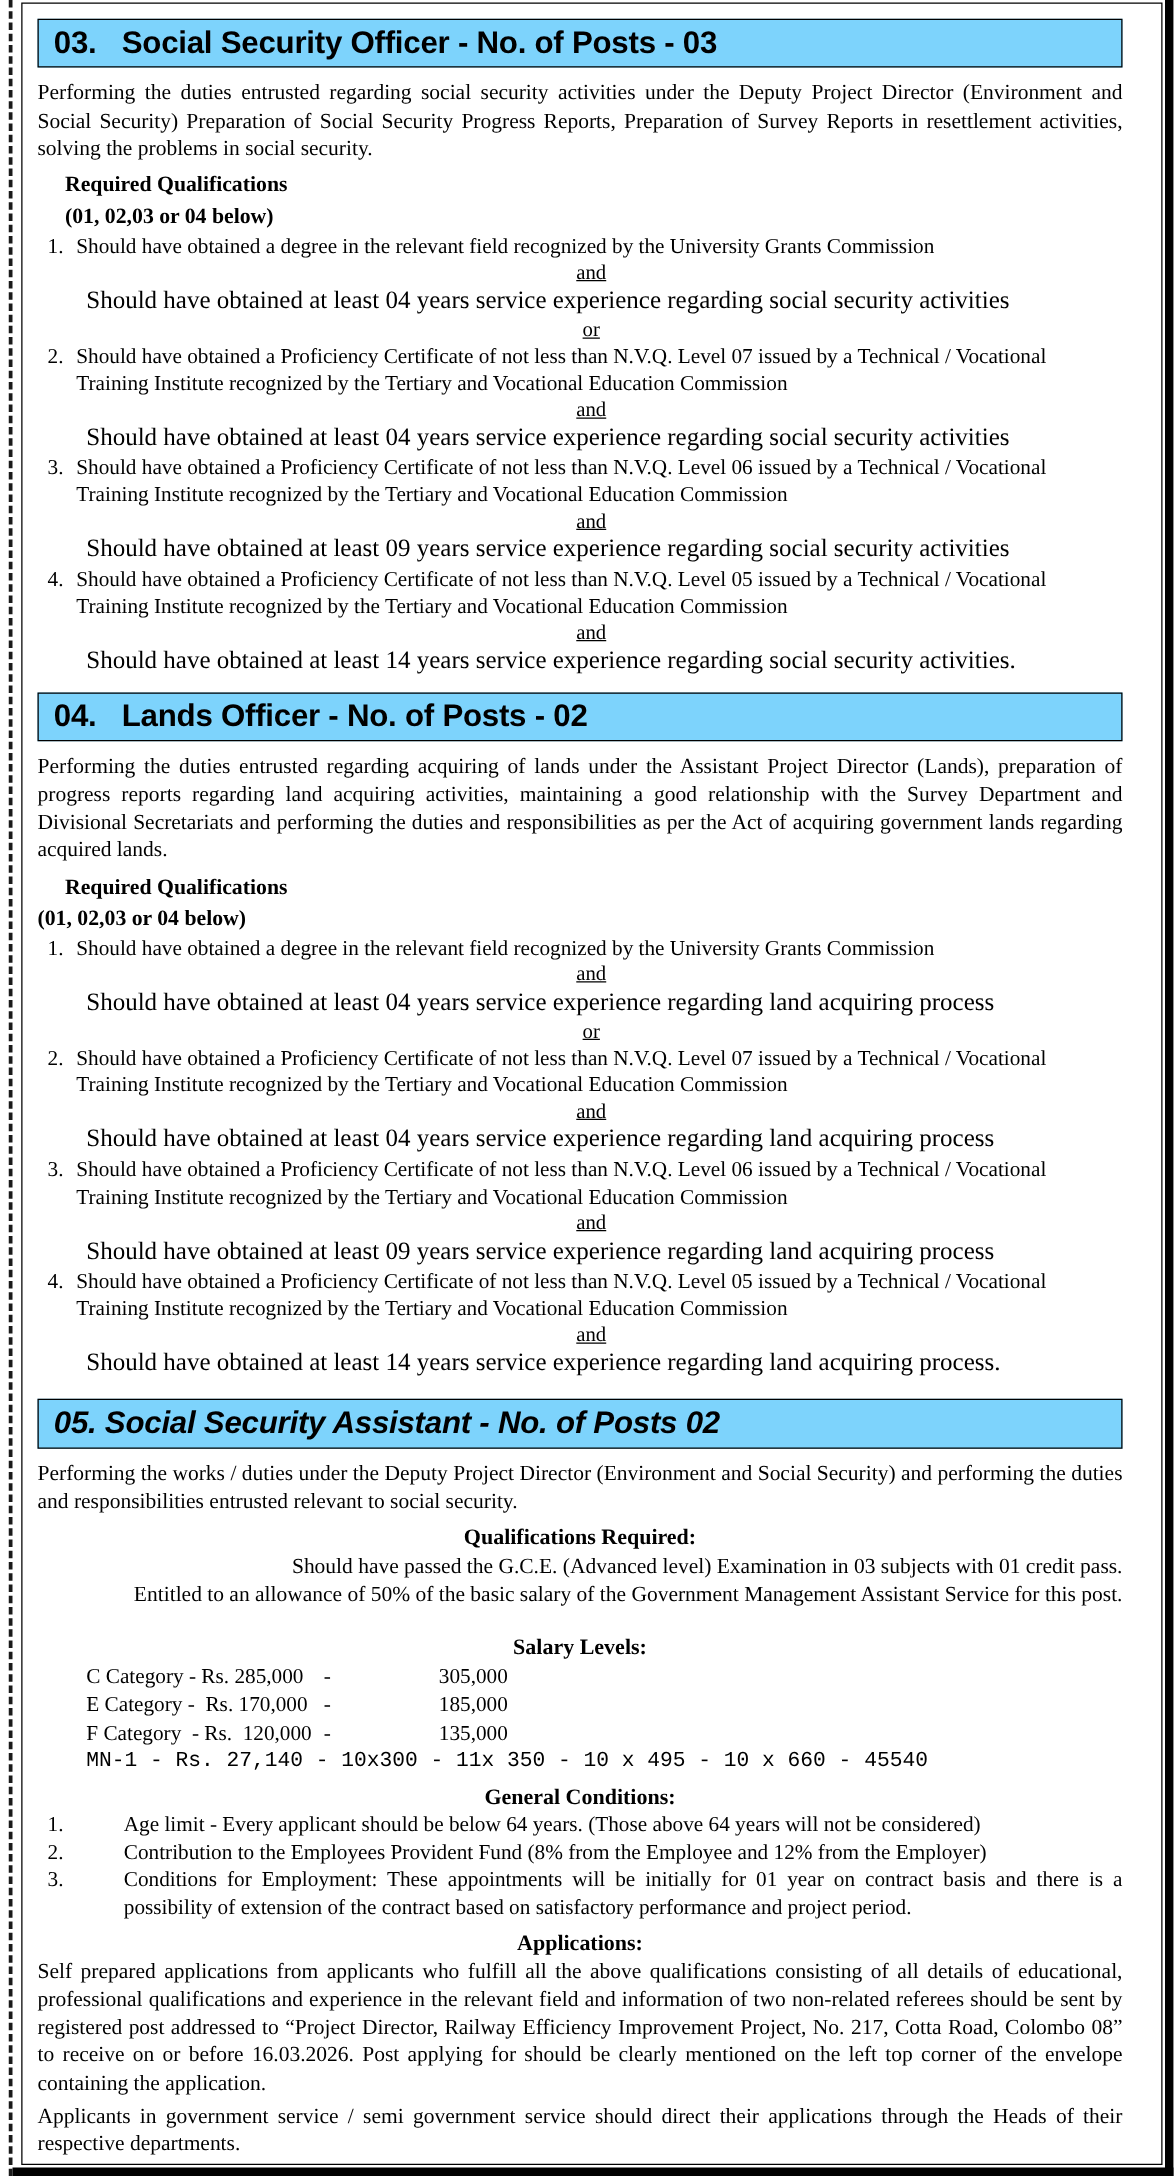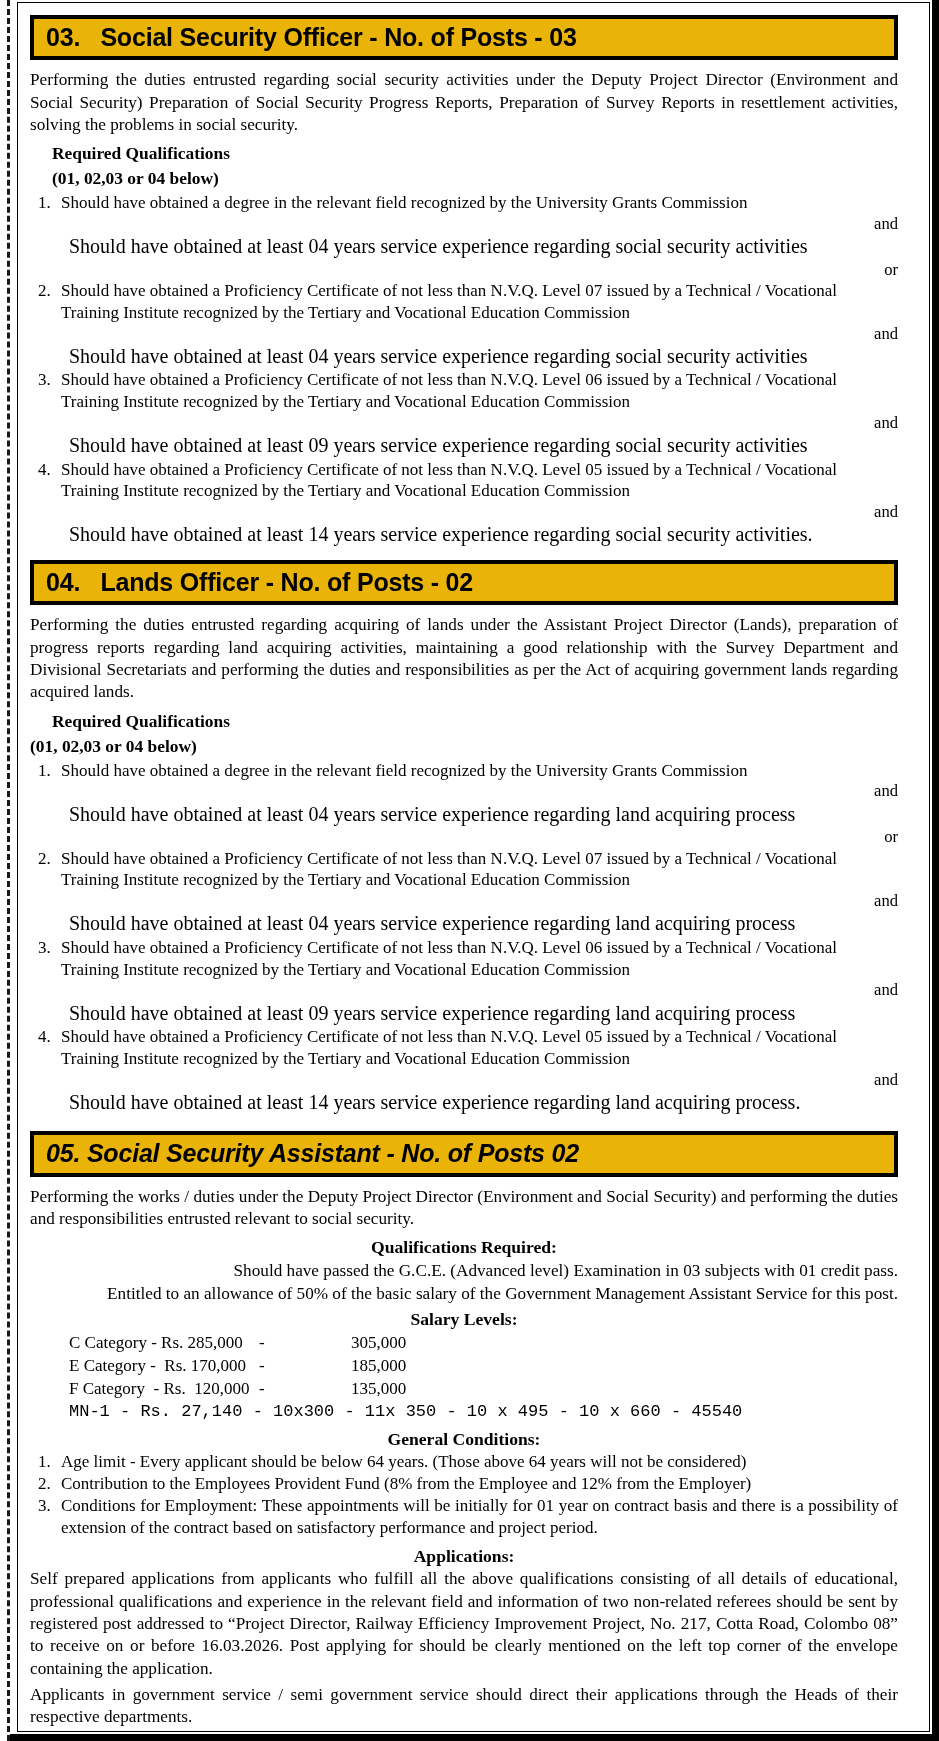--- a/index.html
+++ b/index.html
@@ -58,24 +58,24 @@
     position: absolute;
     left: 22px;
     top: 4px;
     width: 884px;
     box-sizing: border-box;
     padding: 5px 8px 4px 8px;
   }
 
   
   .post-header {
-    border: 4px solid #000000;
+    border: 1px solid #000000;
     padding: 5px 10px 6px 12px;
     margin: 6px 0 9px 0;
-    background: #eab308;
+    background: #7dd3fc;
   }
   .post-header .ttl {
     font-family: "Liberation Sans", "DejaVu Sans", sans-serif;
     font-weight: bold;
     font-size: 25px;
     line-height: 1.05;
     letter-spacing: -0.2px;
     white-space: pre;
   }
 
@@ -118,24 +118,25 @@
     padding-left: 8px;
     box-sizing: border-box;
     font-size: 17px;
   }
   .qual-text {
     flex: 1 1 auto;
     font-size: 17px;
     line-height: 1.28;
   }
   .joiner {
-    text-align: right;
+    text-align: center;
     font-size: 16.6px;
     line-height: 1.22;
     padding-left: 18px;
+    text-decoration: underline;
   }
   .cont-line {
     padding-left: 39px;
     font-size: 20px;
     line-height: 1.28;
   }
 
   
   .salary-table {
     margin: 1px 0 0 39px;
@@ -174,20 +175,21 @@
   }
   .cond-num {
     width: 31px;
     flex: 0 0 31px;
     padding-left: 8px;
     box-sizing: border-box;
   }
   .cond-text {
     flex: 1 1 auto;
     text-align: justify;
+    margin-left: 38px;
   }
 
   .heading-bold {
     font-weight: bold;
     font-size: 17.6px;
     line-height: 1.34;
     margin: 5px 0 0 0;
     text-align: center;
   }
   .sig-block {
@@ -301,21 +303,21 @@
     </ul>
 
     <div class="post-header" style="margin-top:16px;font-style:italic;">
       <div class="ttl">05. Social Security Assistant - No. of Posts 02</div>
     </div>
 
     <p class="para">Performing the works / duties under the Deputy Project Director (Environment and Social Security) and performing the duties and responsibilities entrusted relevant to social security.</p>
 
     <div class="heading-bold tight">Qualifications Required:</div>
     <div class="para nojust" style="margin-bottom:1px;">Should have passed the G.C.E. (Advanced level) Examination in 03 subjects with 01 credit pass.</div>
-    <div class="para nojust" style="margin-bottom:2px;">Entitled to an allowance of 50% of the basic salary of the Government Management Assistant Service for this post.</div>
+    <div class="para nojust" style="margin-bottom:18px;">Entitled to an allowance of 50% of the basic salary of the Government Management Assistant Service for this post.</div>
 
     <div class="heading-bold tight">Salary Levels:</div>
 
     <table class="salary-table">
       <tbody>
         <tr>
           <td class="sal-cat">C Category - Rs. 285,000</td>
           <td class="sal-dash">-</td>
           <td class="sal-max">305,000</td>
         </tr>

